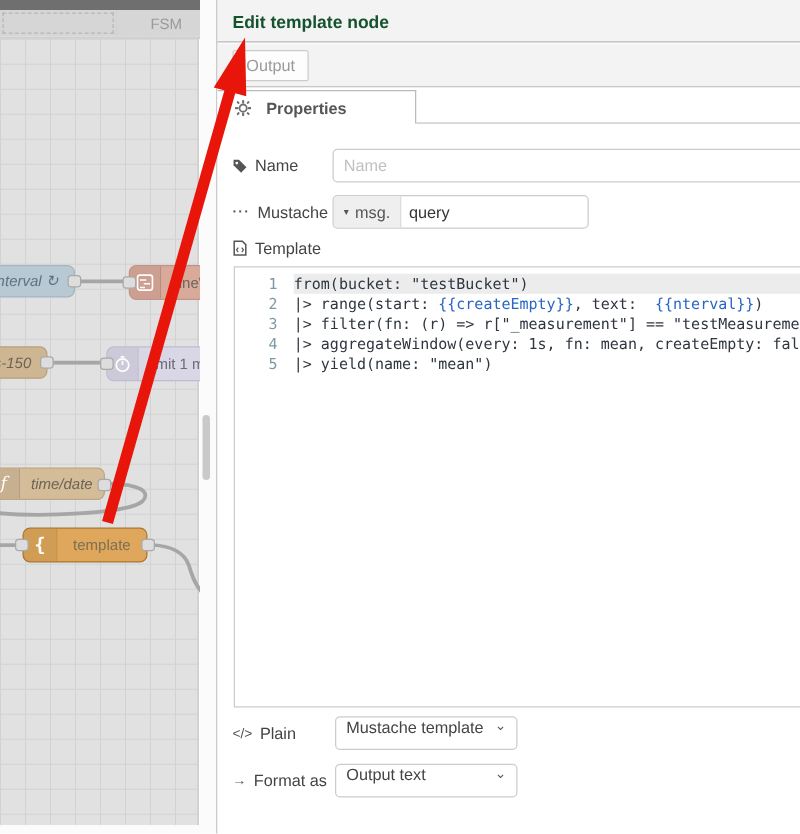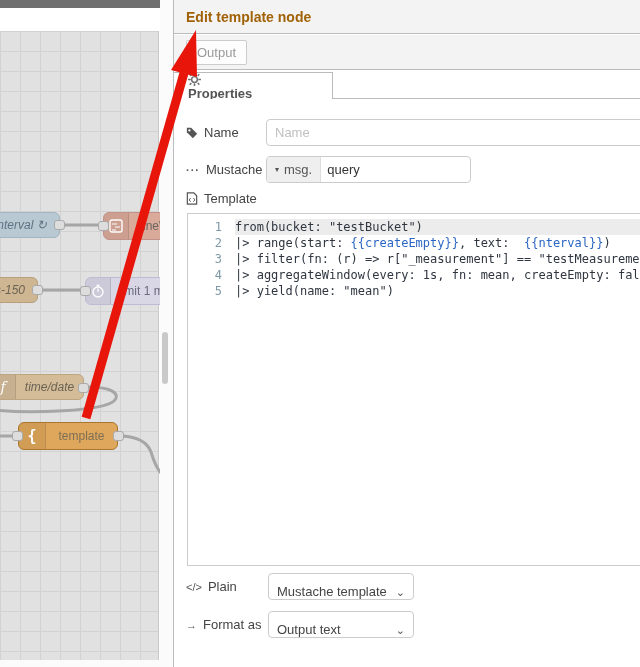--- a/index.html
+++ b/index.html
@@ -45,29 +45,29 @@
   #node-timedate .ic{width:24px;font-family:"DejaVu Serif",serif;font-style:italic;font-size:14px;}
 
   
   #vscroll{position:absolute;left:160px;top:0;width:13px;height:667px;background:#fbfbfb;}
   #vscroll .thumb{position:absolute;left:2px;top:332px;width:6px;height:52px;background:#c9c9c9;border-radius:3px;}
 
   
   #tray{position:absolute;left:173px;top:0;width:475px;height:667px;background:#fff;border-left:1px solid #bbbbbb;box-sizing:border-box;}
   #tray-header{position:absolute;left:0;top:0;width:100%;height:34px;background:#f3f3f3;border-bottom:1px solid #bbbbbb;box-sizing:border-box;
     display:flex;align-items:center;}
-  #tray-header .t{font-size:14px;font-weight:bold;color:#a16207;padding-left:12px;}
+  #tray-header .t{font-size:14px;font-weight:bold;color:#14532d;padding-left:12px;}
   #tray-toolbar{position:absolute;left:0;top:35px;width:100%;height:35px;background:#f3f3f3;border-bottom:1px solid #bbbbbb;box-sizing:border-box;}
   #btn-delete{position:absolute;left:12px;top:5px;height:25px;padding:0 10px;background:#fdfdfd;
     border:1px solid #cccccc;border-radius:2px;font-size:13px;color:#9a9a9a;font-family:inherit;}
 
   #tab-row{position:absolute;left:0;top:70px;width:100%;height:29px;background:#fff;}
   #tab-props{position:absolute;left:0;top:2px;width:159px;height:27px;border-top:1px solid #bbb;border-right:1px solid #bbb;
-    box-sizing:border-box;background:#fff;display:flex;align-items:flex-start;gap:0;padding-left:14px;
-    font-size:13px;font-weight:bold;color:#555;flex-direction:column;}
+    box-sizing:border-box;background:#fff;display:flex;align-items:center;gap:12px;padding-left:14px;
+    font-size:13px;font-weight:bold;color:#555;}
   #tab-row .rest-border{position:absolute;left:159px;right:0;top:28px;height:1px;background:#bbb;}
 
   #tray-body{position:absolute;left:0;top:99px;width:100%;height:568px;background:#fff;}
   .frm-label{position:absolute;left:12px;display:flex;align-items:center;gap:6px;font-size:13px;color:#444;}
   .frm-label .mini{color:#555;font-size:11px;}
   input.nr-input{position:absolute;box-sizing:border-box;border:1px solid #ccc;border-radius:4px;
     font-size:13px;color:#333;padding:0 8px;font-family:inherit;outline:none;background:#fff;}
   input.nr-input::placeholder{color:#c0c0c0;}
   #fld-name{left:92px;top:20px;width:384px;height:27px;}
 
@@ -84,40 +84,48 @@
     box-sizing:border-box;background:#fff;overflow:hidden;
     font-family:"DejaVu Sans Mono","Liberation Mono",monospace;font-size:12px;line-height:16px;}
   .code-line{display:flex;white-space:pre;}
   .code-line.first{padding-top:5px;}
   .code-line .ln{width:34px;flex:none;text-align:right;padding-right:13px;color:#7e99a5;background:#fff;}
   .code-line .src{flex:1;color:#2f3640;}
   .code-line.hl .src{background:#ececec;}
   .code-line .m{color:#2a66c4;}
 
   .nr-select{position:absolute;left:94px;width:146px;height:27px;border:1px solid #ccc;border-radius:4px;
-    box-sizing:border-box;background:#fff;display:flex;align-items:flex-end;font-size:13px;color:#444;padding:0 8px;}
+    box-sizing:border-box;background:#fff;display:flex;align-items:flex-start;font-size:13px;color:#444;padding:0 8px;}
   .nr-select .chev{margin-left:auto;color:#555;font-size:11px;}
   #sel-format{top:474px;}
   #sel-output{top:512px;}
   #lbl-format{top:480px;}
   #lbl-output{top:518px;}
 
   
   #arrow-overlay{position:absolute;left:0;top:0;width:640px;height:667px;pointer-events:none;z-index:60;}
 
   svg{display:block;}
 </style>
 </head>
 <body>
 
 <div id="stage">
 
   <div id="workspace">
     <div id="topstrip"></div>
 
+    <div id="tabbar">
+      <div class="ws-tab" id="ws-tab-1">
+          <span class="focus-dash"></span>
+        </div>
+      <div class="ws-tab" id="ws-tab-2">
+          <span>FSM</span>
+        </div>
+    </div>
 
     <div id="canvas"></div>
     <div id="canvas-bottom"></div>
 
     <svg id="wires" viewBox="0 0 160 667">
       <path class="wire" d="M 62 225 L 100 225"></path>
       <path class="wire" d="M 43 290 L 82 290"></path>
       <path class="wire" d="M 88 387 C 112 387 121 394 114 401 C 103 411 30 414 -6 410"></path>
       <path class="wire" d="M -6 436 L 14 436"></path>
       <path class="wire" d="M 122 436 C 141 437 148 444 151 452 C 154 462 157 470 163 475"></path>

